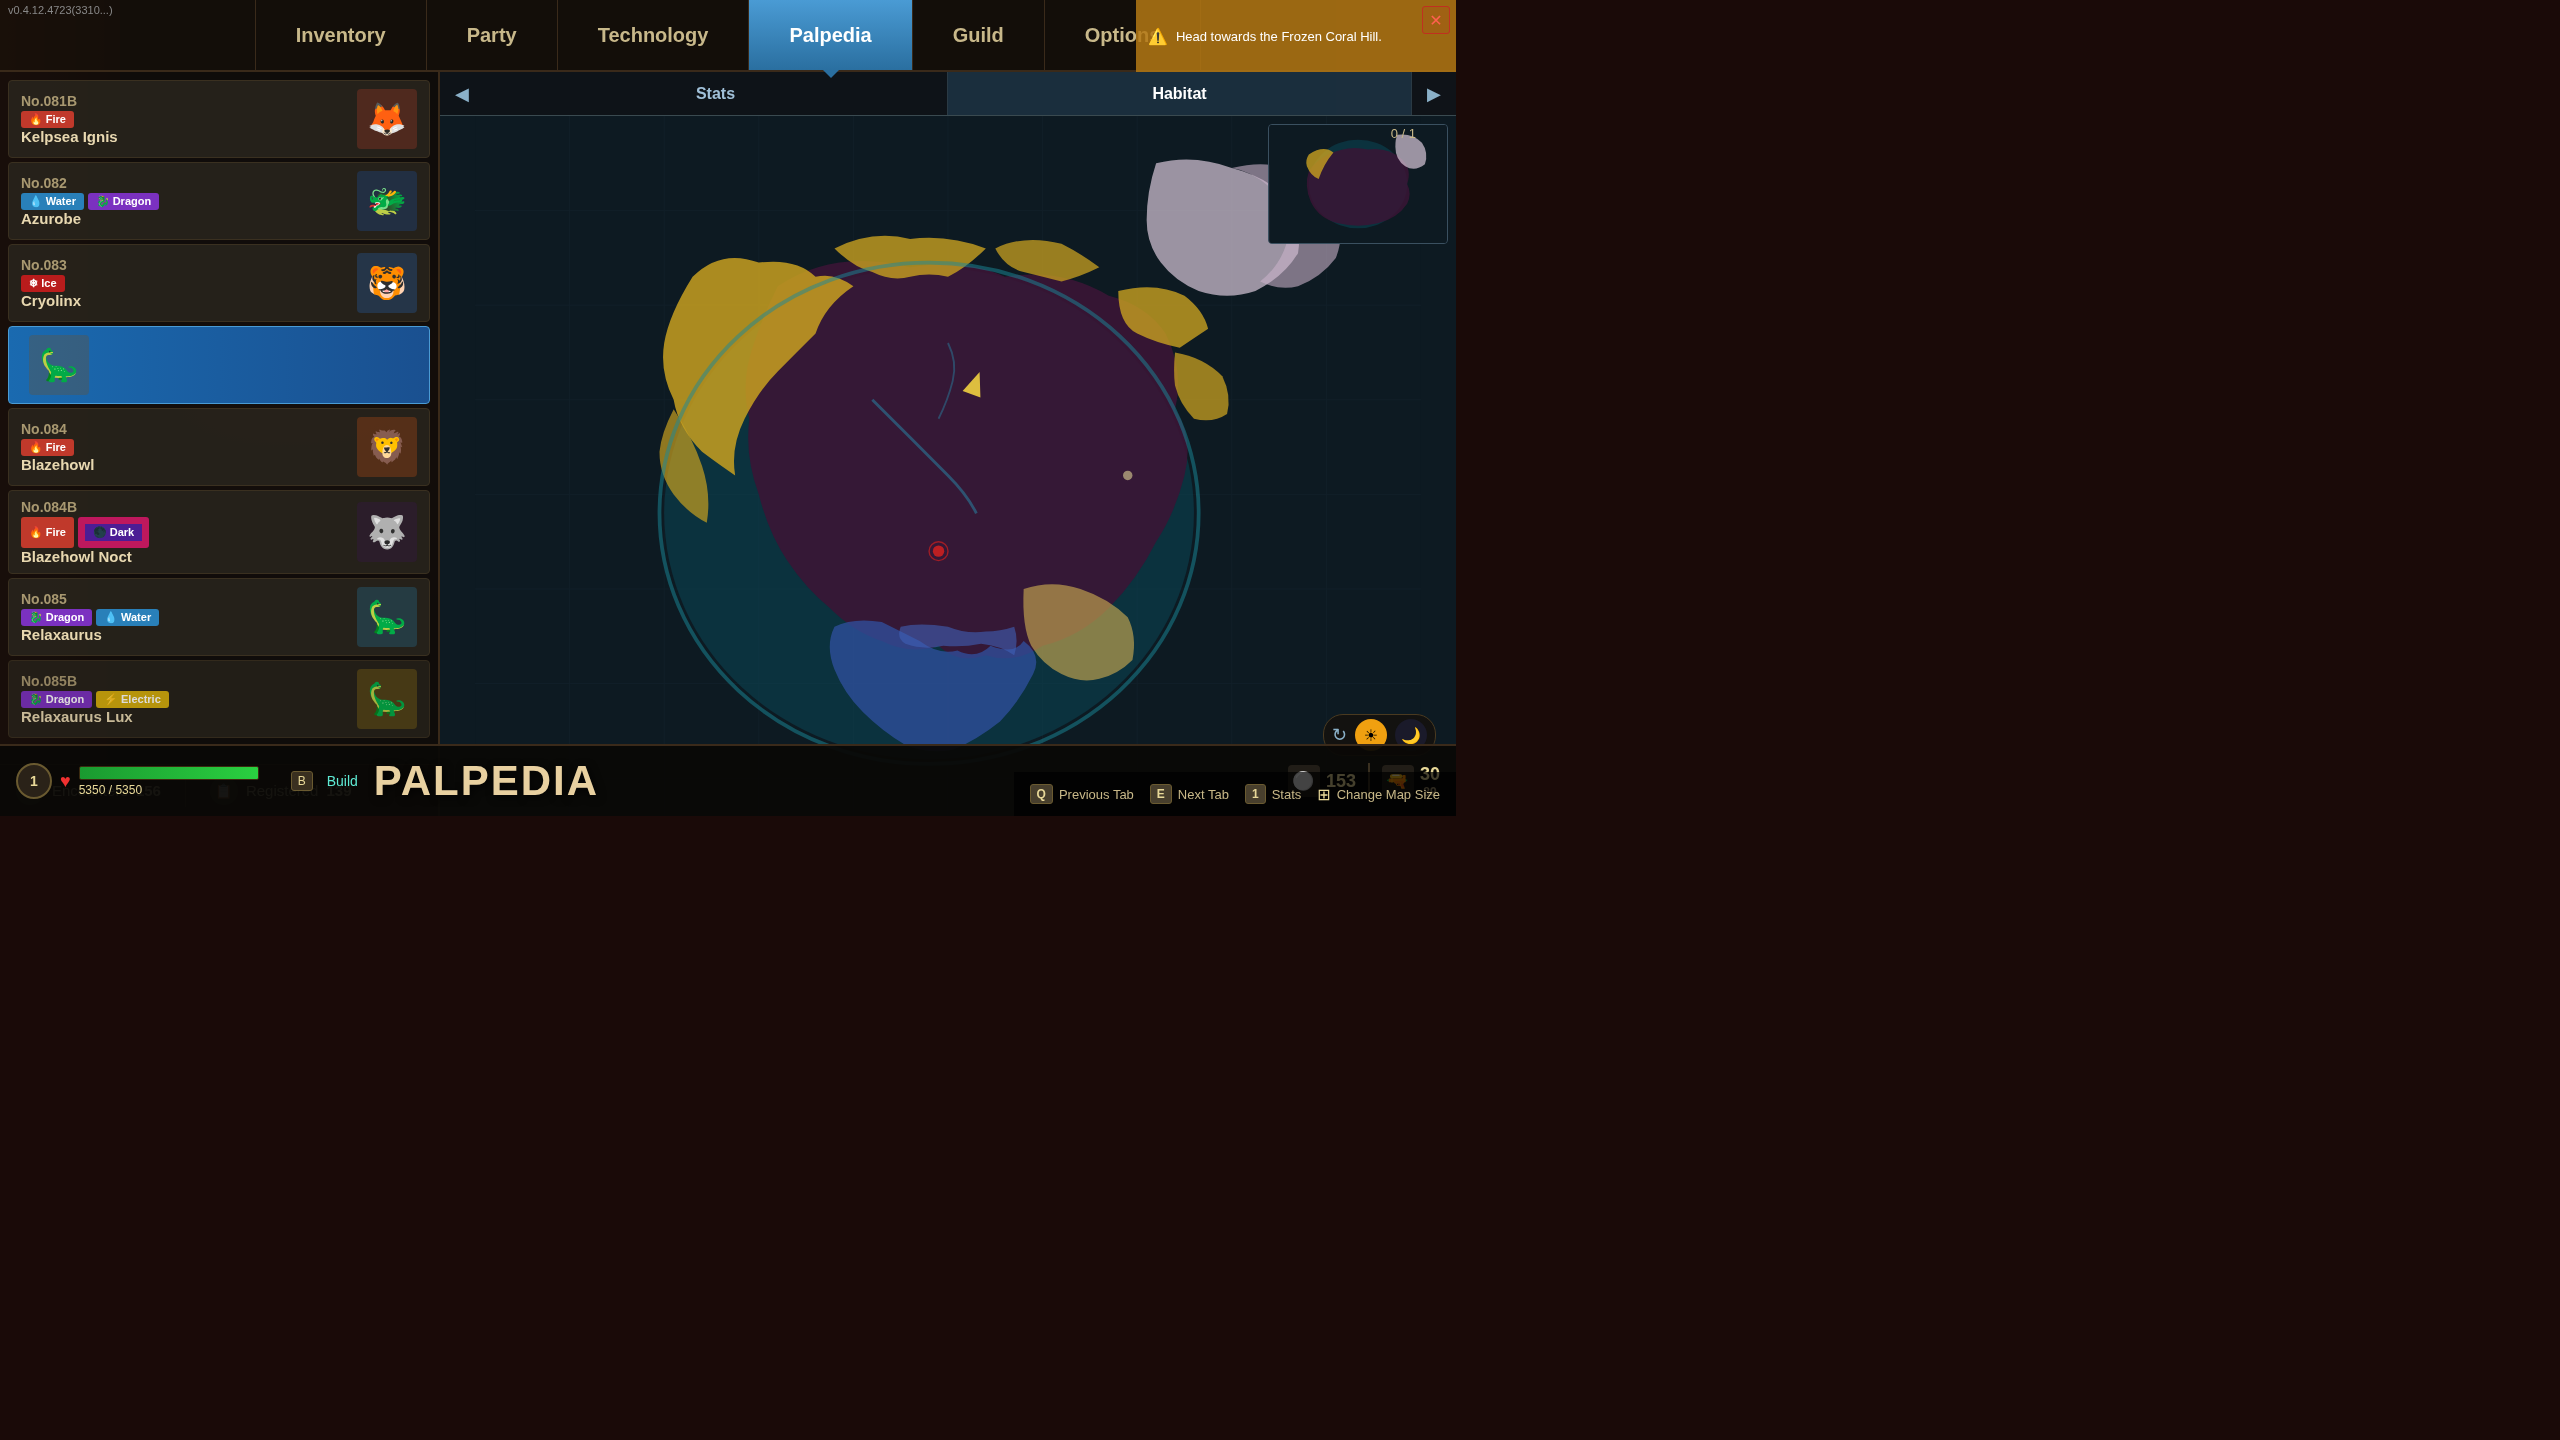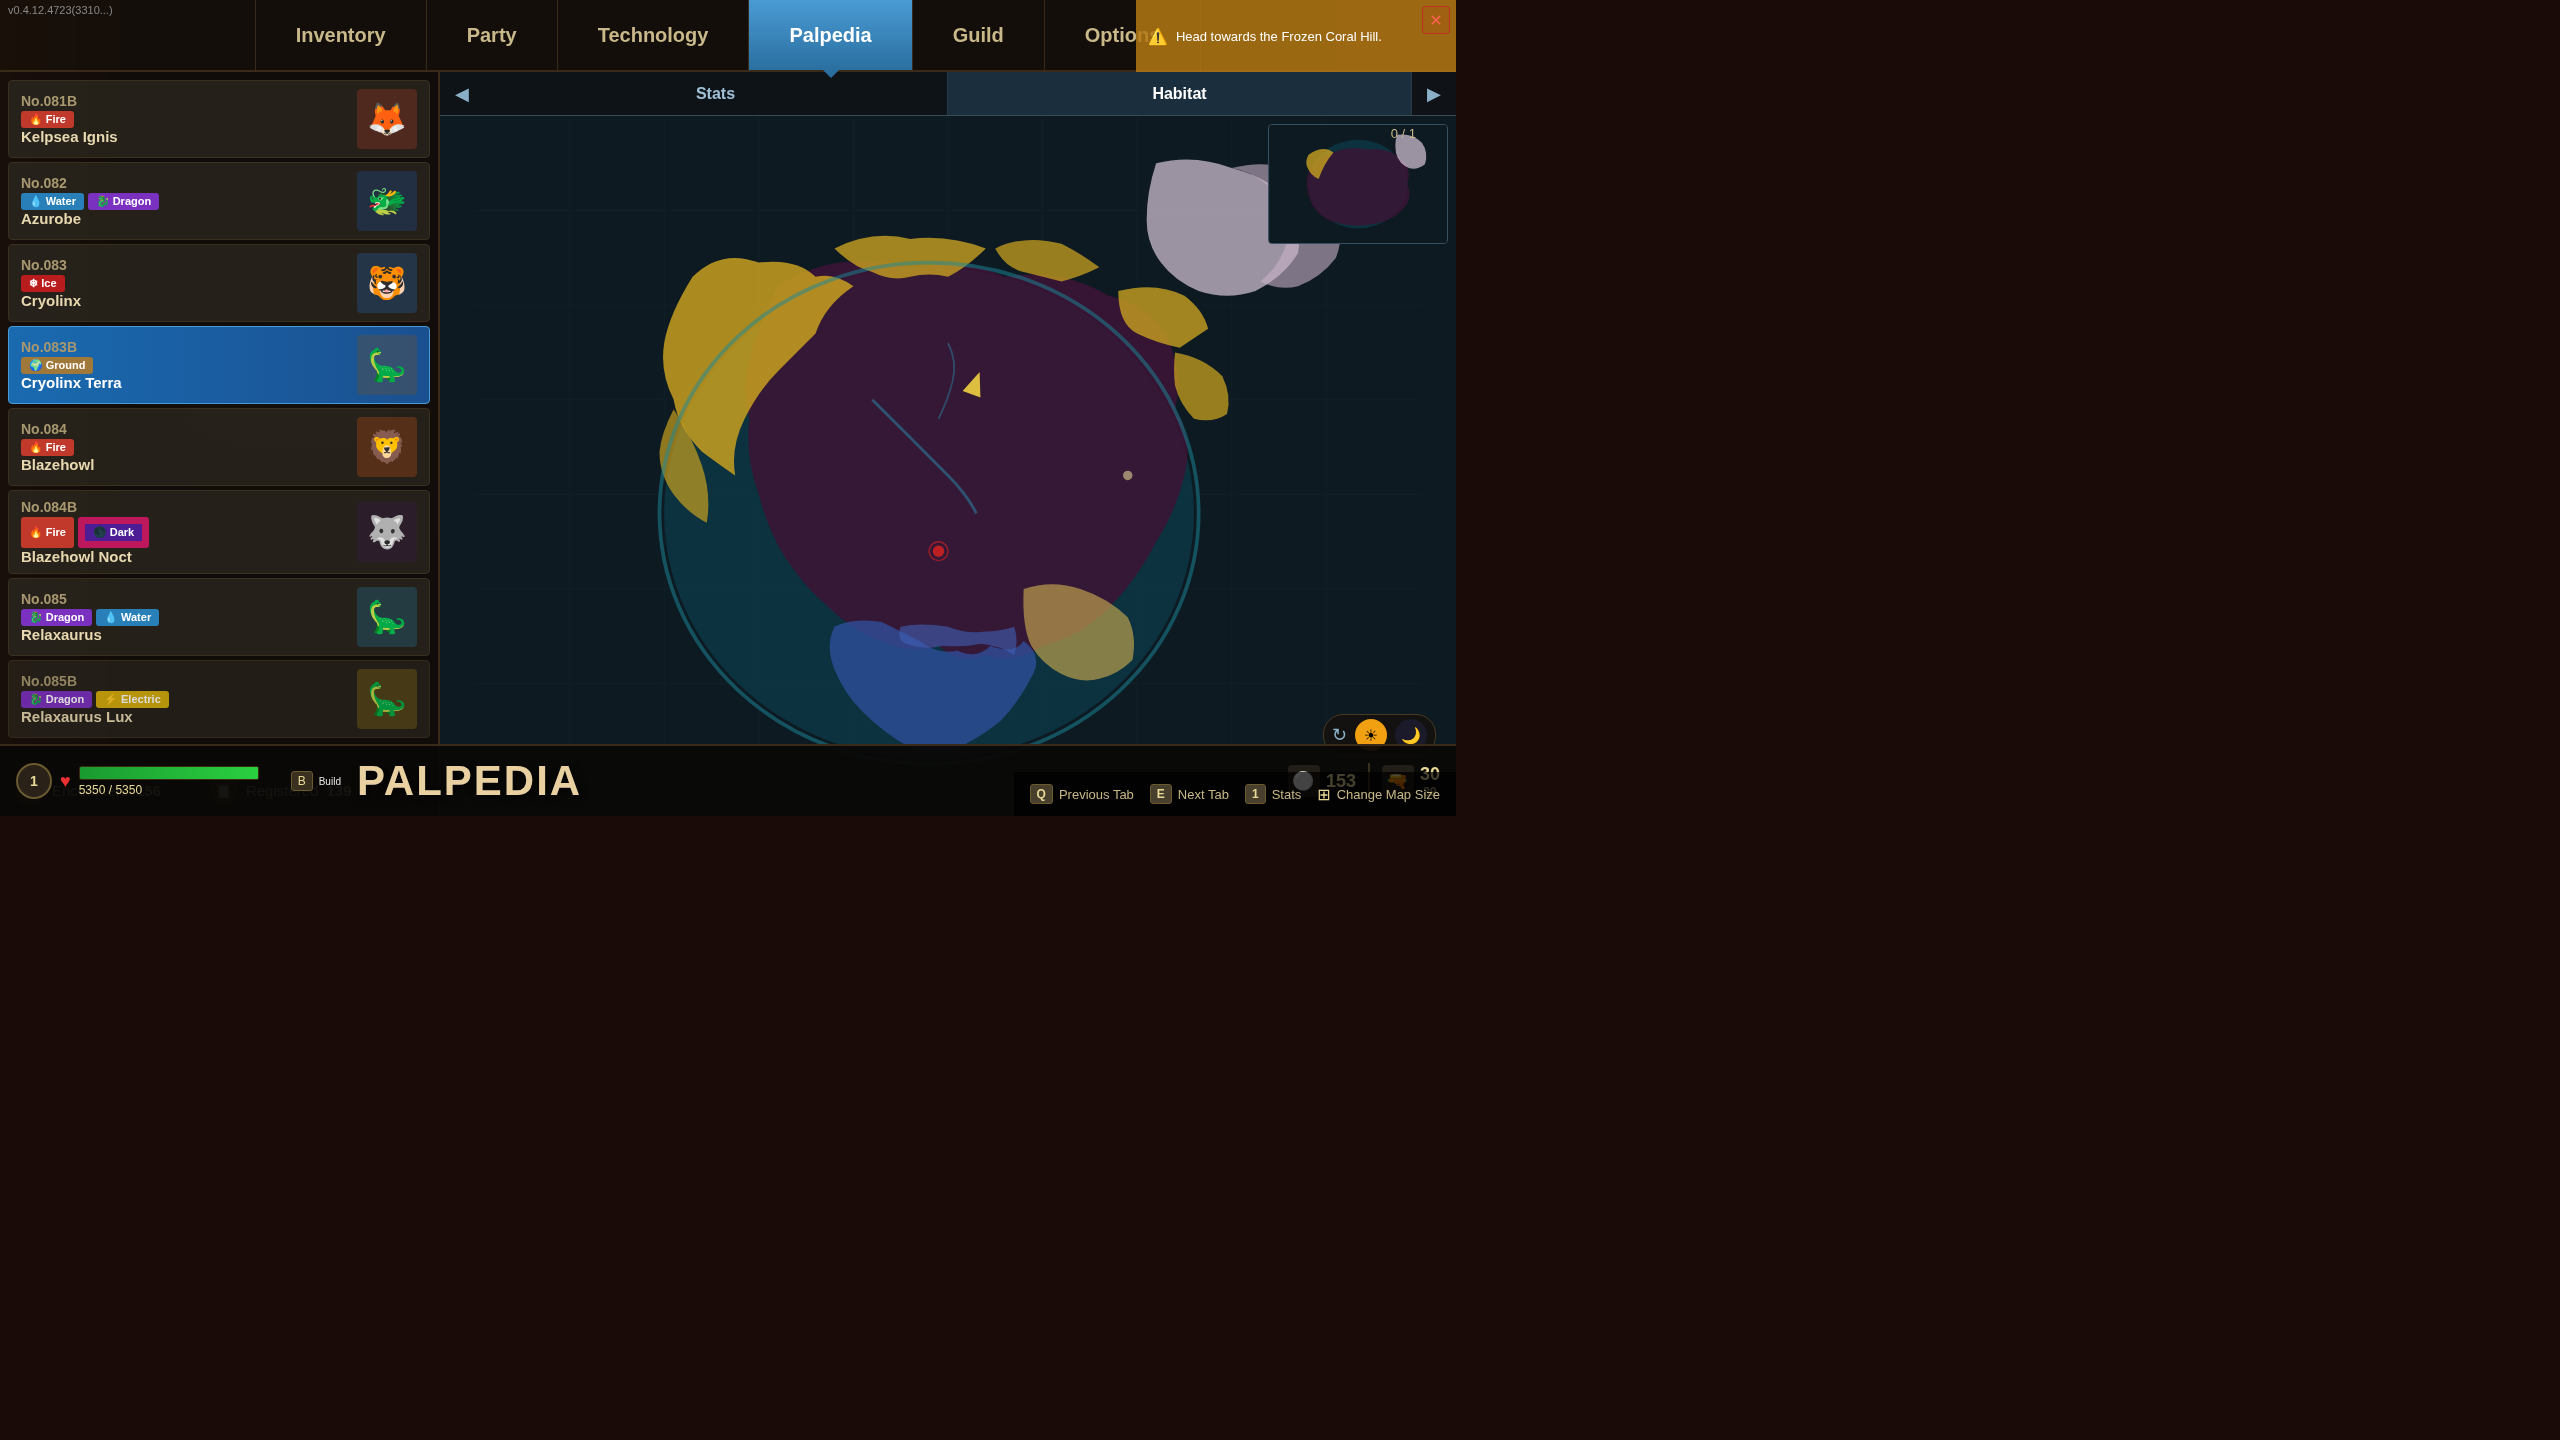--- a/index.html
+++ b/index.html
@@ -587,27 +587,20 @@
           <div class="pal-number">No.083</div>
           <div class="type-badges">
             <span class="type-badge type-ice">❄ Ice</span>
           </div>
           <div class="pal-name">Cryolinx</div>
         </div>
         <div class="pal-icon" style="background:rgba(40,100,180,0.3);">🐯</div>
       </div>
 
       <div class="pal-item selected">
-        <div class="pal-info">
-          <div class="pal-number">No.083B</div>
-          <div class="type-badges">
-            <span class="type-badge type-ground">🌍 Ground</span>
-          </div>
-          <div class="pal-name">Cryolinx Terra</div>
-        </div>
         <div class="pal-icon" style="background:rgba(120,80,30,0.3);">🦕</div>
       </div>
 
       <div class="pal-item">
         <div class="pal-info">
           <div class="pal-number">No.084</div>
           <div class="type-badges">
             <span class="type-badge type-fire">🔥 Fire</span>
           </div>
           <div class="pal-name">Blazehowl</div>
@@ -786,21 +779,21 @@
           </div>
           <span class="hp-text">
             <span>5350</span> / <span>5350</span>
           </span>
         </div>
       </div>
     </div>
 
     <div style="display:flex;align-items:center;gap:6px;margin-left:16px;">
       <span style="background:#3a3020;border:1px solid #6a5a30;border-radius:3px;padding:2px 6px;color:#e8d898;font-size:12px;">B</span>
-      <span style="color:#e5e5e5;font-size:10px;">Build</span>
+      <span style="color:#5eead4;font-size:14px;margin-left:8px;">Build</span>
     </div>
 
     <div class="palpedia-title">PALPEDIA</div>
   </div>
 
   <div class="bottom-right">
 
     <div class="hud-item">
       <div class="hud-icon">⚪</div>
       <span>153</span>

